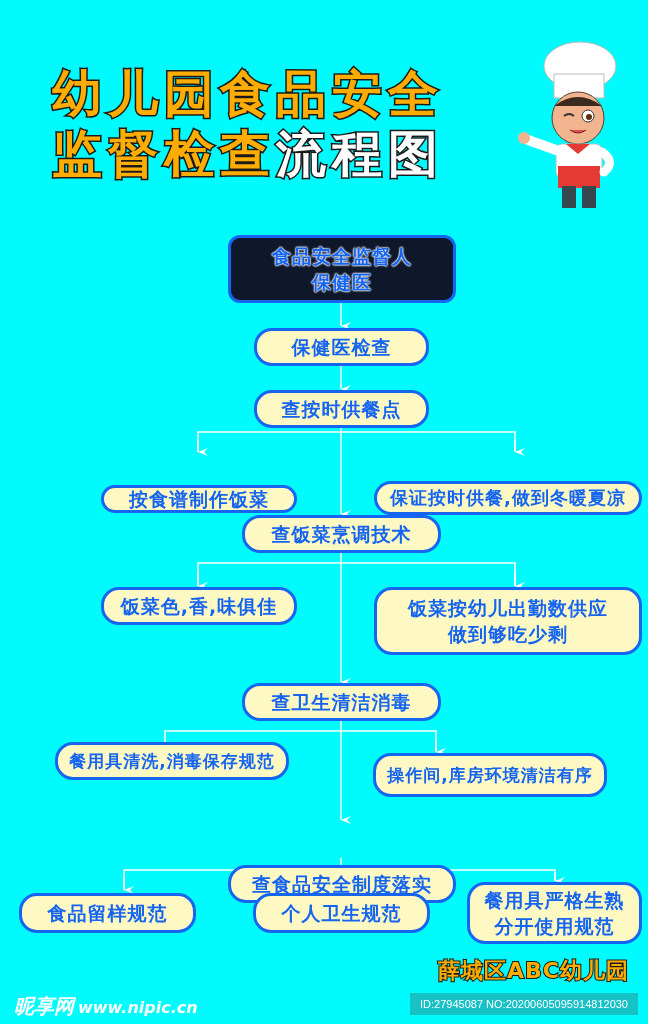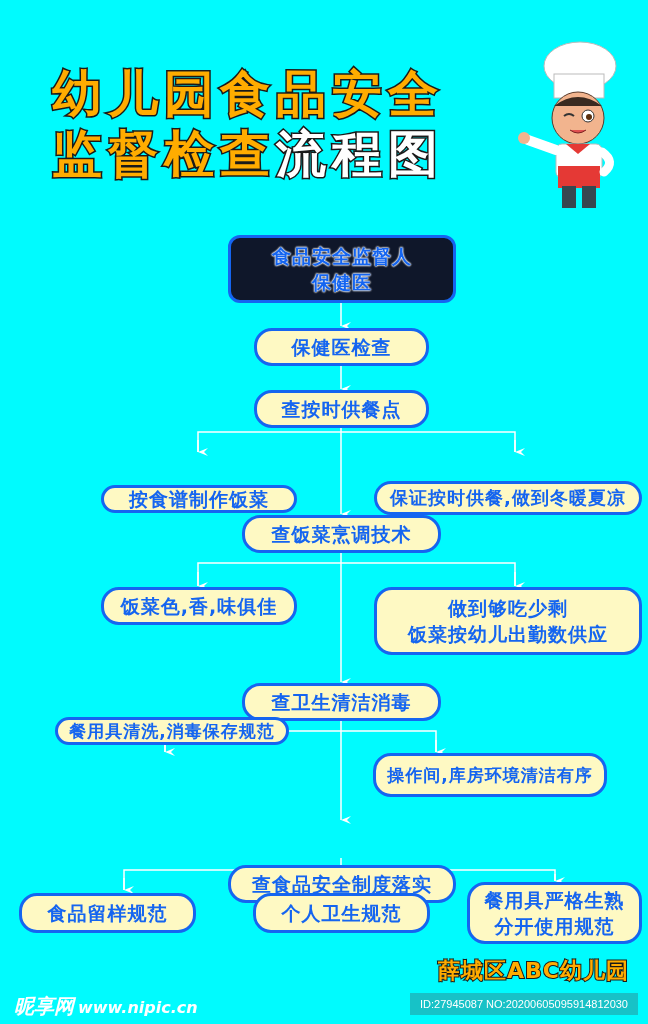--- a/index.html
+++ b/index.html
@@ -84,25 +84,25 @@
   <span>食品安全监督人</span>
   <span>保健医</span>
 </div>
 <div class="box" style="left:254px;top:328px;width:175px;height:38px;">保健医检查</div>
 <div class="box" style="left:254px;top:390px;width:175px;height:38px;">查按时供餐点</div>
 <div class="box" style="left:101px;top:453px;width:196px;height:28px;margin-top:32px;">按食谱制作饭菜</div>
 <div class="box" style="left:374px;top:453px;width:268px;height:34px;font-size:18px;margin-top:28px;">保证按时供餐,做到冬暖夏凉</div>
 <div class="box" style="left:242px;top:515px;width:199px;height:38px;">查饭菜烹调技术</div>
 <div class="box" style="left:101px;top:587px;width:196px;height:38px;">饭菜色,香,味俱佳</div>
 <div class="box tall" style="left:374px;top:587px;width:268px;height:68px;">
+  <span>饭菜按幼儿出勤数供应</span>
   <span>做到够吃少剩</span>
-  <span>饭菜按幼儿出勤数供应</span>
 </div>
 <div class="box" style="left:242px;top:683px;width:199px;height:38px;">查卫生清洁消毒</div>
-<div class="box" style="left:55px;top:717px;width:234px;height:28px;font-size:17px;">餐用具清洗,消毒保存规范</div>
+<div class="box" style="left:55px;top:742px;width:234px;height:38px;font-size:17px;">餐用具清洗,消毒保存规范</div>
 <div class="box" style="left:373px;top:753px;width:234px;height:44px;font-size:17px;">操作间,库房环境清洁有序</div>
 <div class="box" style="left:228px;top:821px;width:228px;height:38px;margin-top:44px;">查食品安全制度落实</div>
 <div class="box" style="left:19px;top:893px;width:177px;height:40px;">食品留样规范</div>
 <div class="box" style="left:253px;top:893px;width:177px;height:40px;">个人卫生规范</div>
 <div class="box tall" style="left:467px;top:882px;width:175px;height:62px;">
   <span>餐用具严格生熟</span>
   <span>分开使用规范</span>
 </div>
 
 <div class="footer-name">薛城区ABC幼儿园</div>

